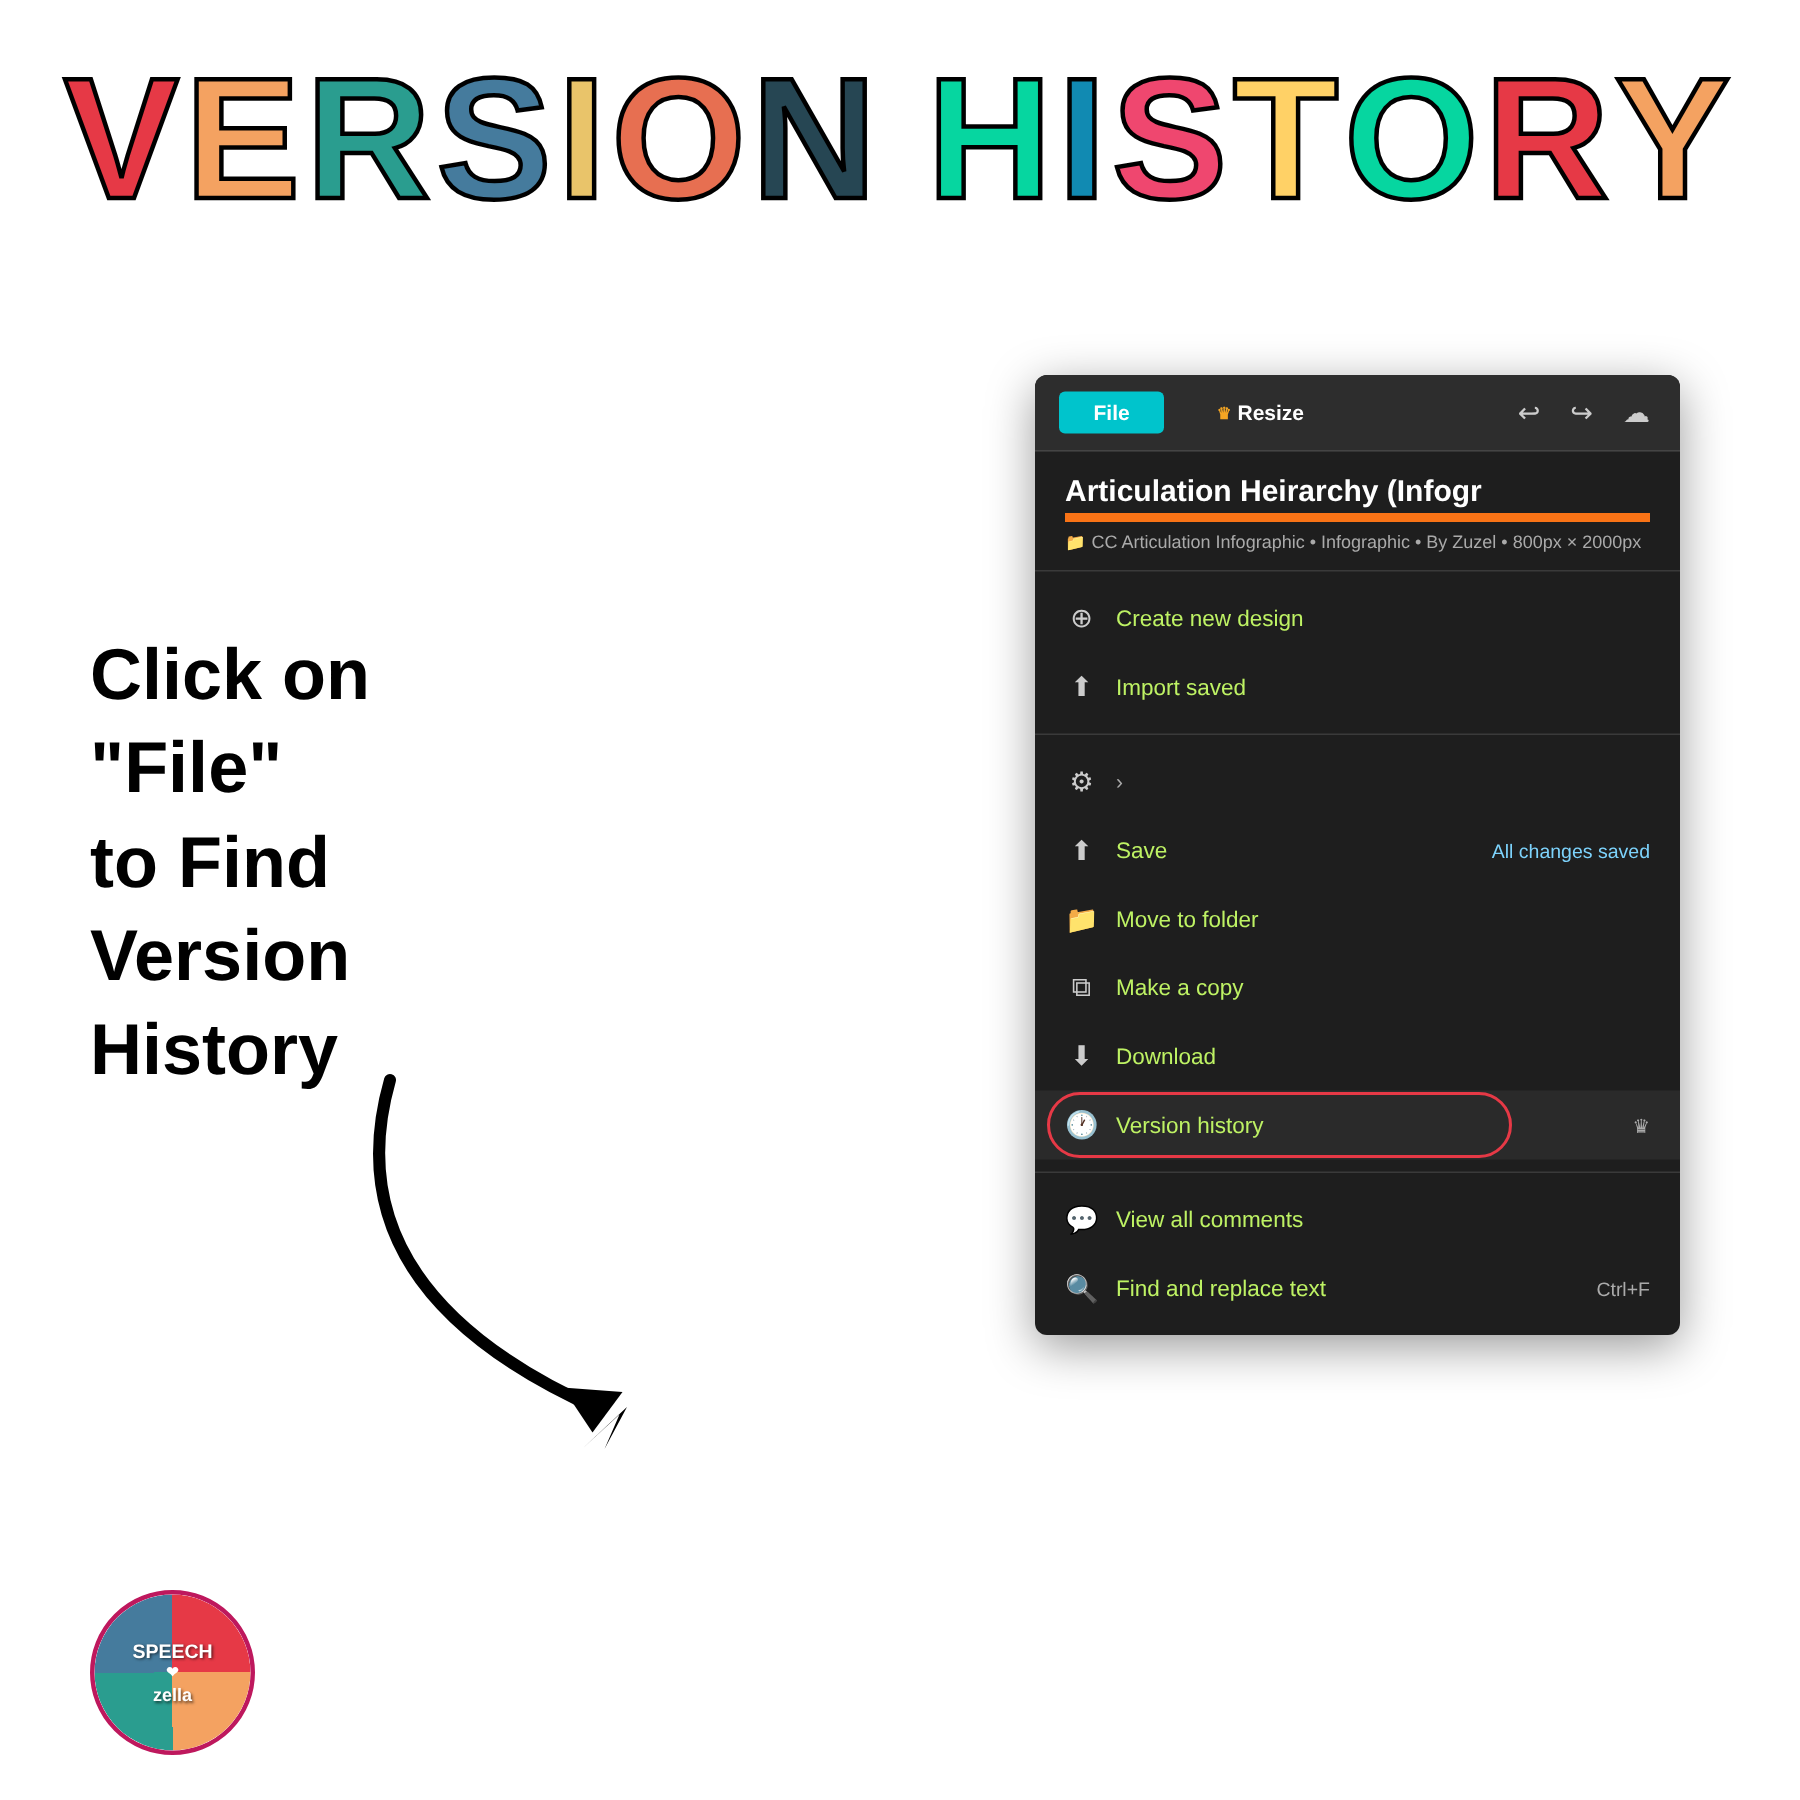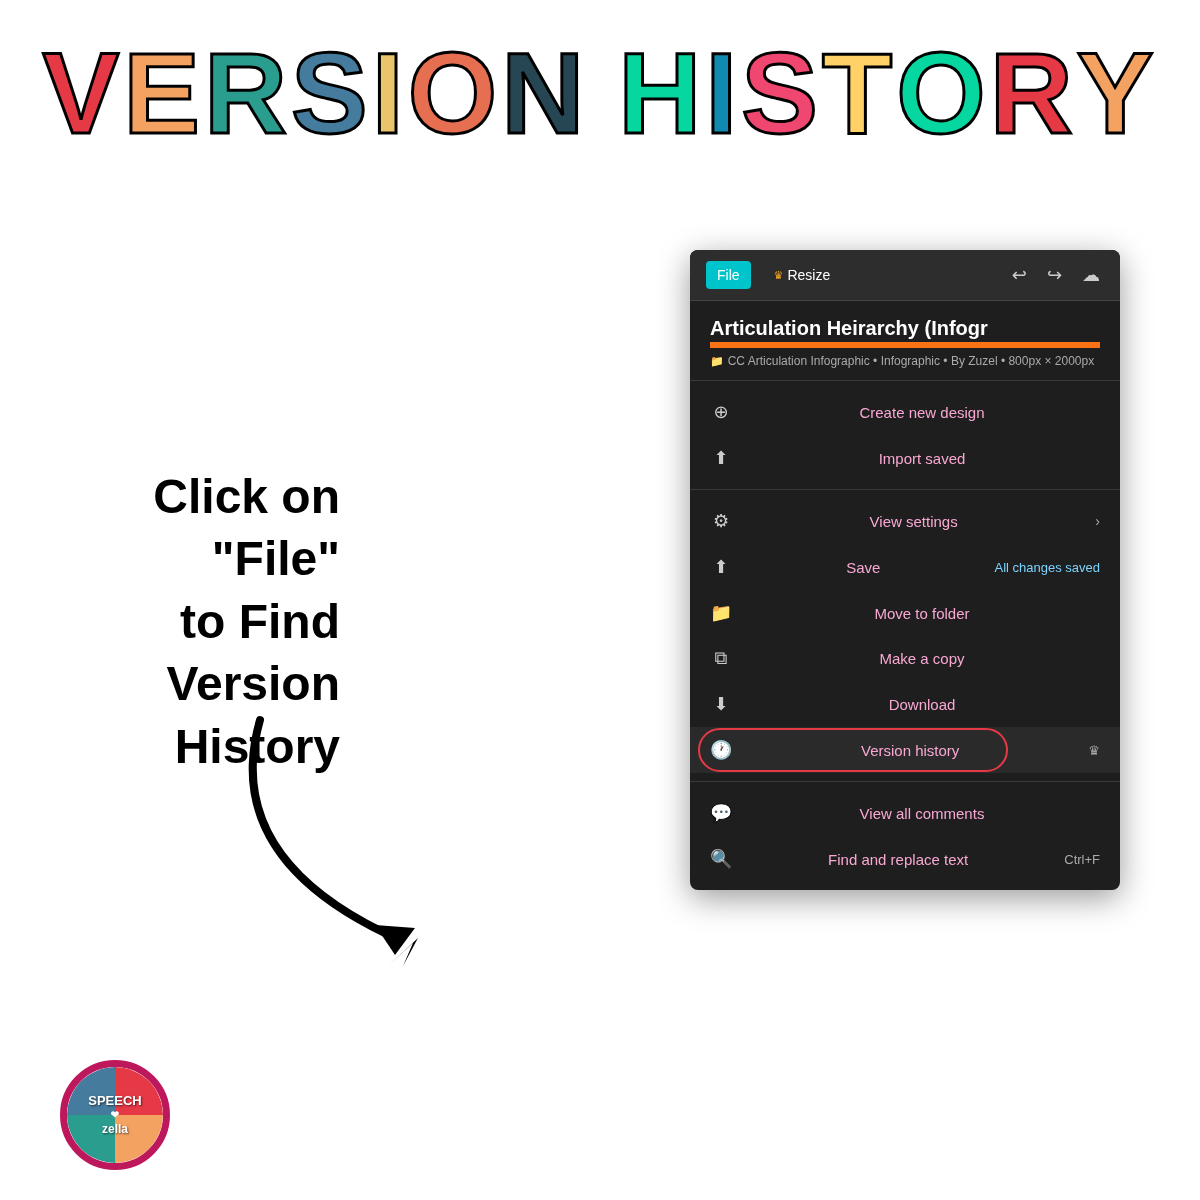--- a/index.html
+++ b/index.html
@@ -37,43 +37,42 @@
     
     .instruction-text {
       position: absolute;
       left: 60px;
       top: 420px;
       font-size: 48px;
       font-weight: 900;
       font-family: 'Arial Black', Arial, sans-serif;
       color: #000;
       line-height: 1.3;
-      text-align: right;
+      text-align: left;
       width: 280px;
-      margin-top: 46px;
     }
 
     
     .arrow-container {
       position: absolute;
       left: 200px;
       top: 700px;
       width: 300px;
       height: 280px;
     }
 
     
     .logo {
       position: absolute;
       bottom: 30px;
       left: 60px;
       width: 110px;
       height: 110px;
       border-radius: 50%;
-      border: 7px solid #be185d;
+      border: 3px solid #be185d;
       background: white;
       display: flex;
       align-items: center;
       justify-content: center;
       overflow: hidden;
     }
 
     .logo-inner {
       width: 100%;
       height: 100%;
@@ -115,24 +114,24 @@
     .toolbar {
       background: #2d2d2d;
       padding: 10px 16px;
       display: flex;
       align-items: center;
       gap: 12px;
       border-bottom: 1px solid #444;
     }
 
     .toolbar-btn {
-      padding: 6px 11px;
+      padding: 6px 23px;
       border-radius: 4px;
       font-size: 14px;
-      font-weight: 400;
+      font-weight: 700;
       cursor: pointer;
       border: none;
     }
 
     .btn-file {
       background: #00c4cc;
       color: #fff;
     }
 
     .btn-resize {
@@ -206,22 +205,21 @@
     .menu-icon {
       font-size: 18px;
       color: #ccc;
       width: 22px;
       text-align: center;
       flex-shrink: 0;
     }
 
     .menu-label {
       flex: 1;
-      color: #f9a8d4;
-      text-align: center;
+      color: #bef264;
     }
 
     .menu-right {
       color: #aaa;
       font-size: 13px;
     }
 
     .chevron-icon {
       color: #aaa;
       font-size: 14px;
@@ -316,21 +314,20 @@
     </div>
     <div class="menu-item">
       <span class="menu-icon">⬆</span>
       <span class="menu-label">Import saved</span>
     </div>
   </div>
 
   <div class="menu-section">
     <div class="menu-item">
       <span class="menu-icon">⚙</span>
-      <span class="menu-label">View settings</span>
       <span class="chevron-icon">›</span>
     </div>
     <div class="menu-item save-row">
       <span class="menu-icon">⬆</span>
       <span class="menu-label">Save</span>
       <span class="menu-right">All changes saved</span>
     </div>
     <div class="menu-item">
       <span class="menu-icon">📁</span>
       <span class="menu-label">Move to folder</span>

